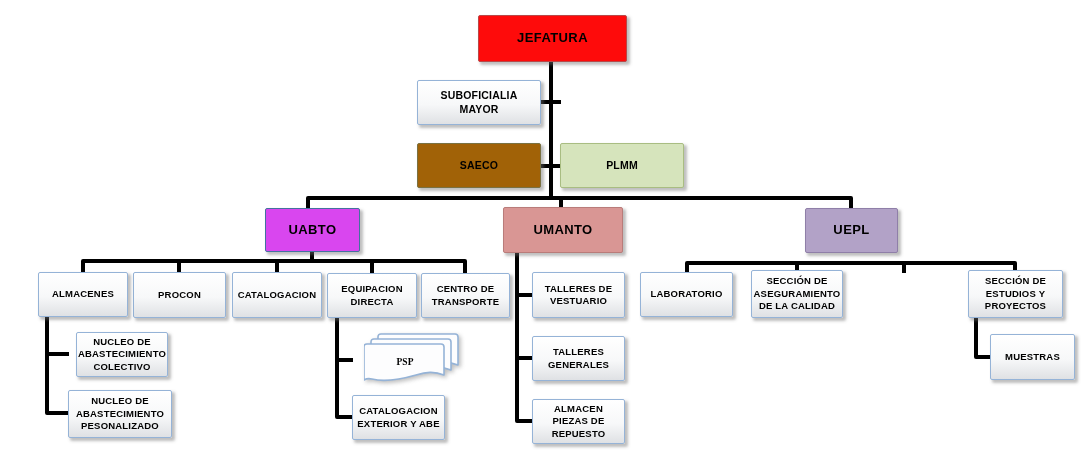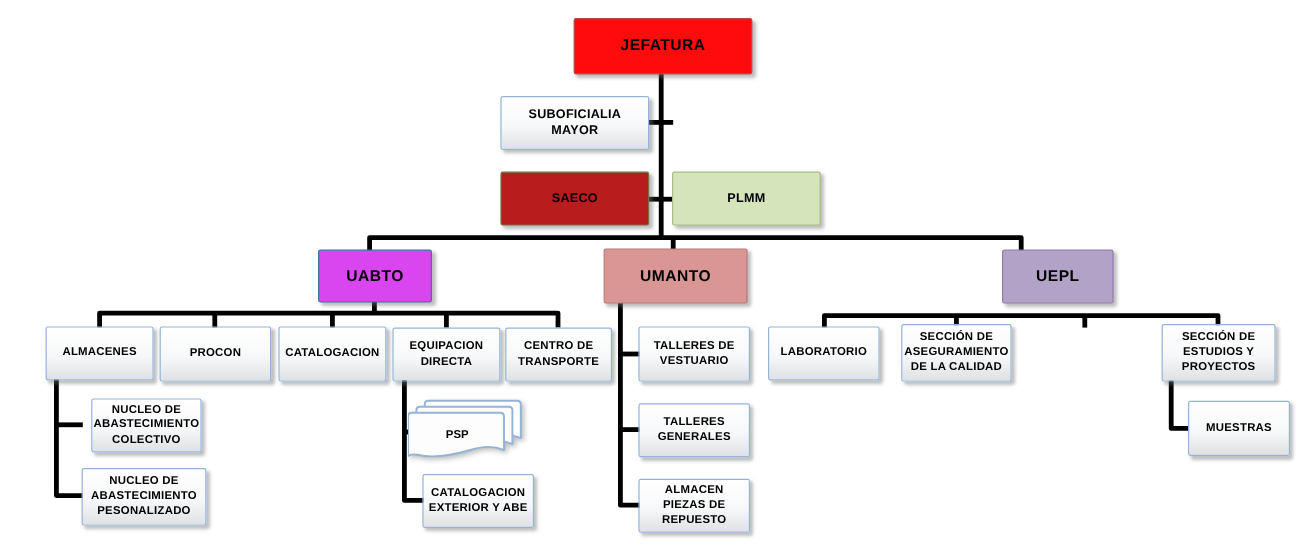--- a/index.html
+++ b/index.html
@@ -17,21 +17,21 @@
     font-weight:bold;font-size:9.5px;line-height:1.3;color:#000;
     padding:2px 3px;letter-spacing:.2px;
   }
   .accent{font-size:13px;letter-spacing:.4px;}
   .mid{font-size:10.5px;}
   .c-jefatura{border-color:#b94848;}
   .c-saeco{border-color:#7a7142;}
   .c-plmm{border-color:#a9bd82;}
   .c-uabto{border-color:#44719f;}
   .c-umanto{border-color:#b97c7a;}
-  .c-uepl{border-color:#8f7fa8;margin-left:30px;}
+  .c-uepl{border-color:#8f7fa8;}
   
   .p-jefatura{left:478px;top:15px;width:149px;height:47px;}
   .p-suboficialia{left:417px;top:80px;width:124px;height:45px;}
   .p-secretaria{left:560px;top:80px;width:124px;height:45px;}
   .p-saeco{left:417px;top:143px;width:124px;height:45px;}
   .p-plmm{left:560px;top:143px;width:124px;height:45px;}
   .p-uabto{left:265px;top:208px;width:95px;height:44px;}
   .p-umanto{left:503px;top:207px;width:120px;height:46px;}
   .p-uepl{left:805px;top:208px;width:93px;height:45px;}
   .p-almacenes{left:38px;top:272px;width:90px;height:45px;}
@@ -44,22 +44,22 @@
   .p-cooperacion{left:352px;top:395px;width:93px;height:45px;}
   .p-vestuario{left:532px;top:272px;width:93px;height:46px;}
   .p-generales{left:532px;top:336px;width:93px;height:45px;}
   .p-piezas{left:532px;top:399px;width:93px;height:45px;}
   .p-laboratorio{left:640px;top:272px;width:93px;height:45px;}
   .p-aseguramiento{left:751px;top:270px;width:92px;height:48px;}
   .p-oficina{left:860px;top:271px;width:88px;height:47px;}
   .p-estudios{left:968px;top:270px;width:95px;height:48px;}
   .p-muestras{left:990px;top:334px;width:85px;height:46px;}
   
-  .psp-wrap{position:absolute;left:340px;top:332px;width:96px;height:56px;z-index:2;
-    filter:drop-shadow(2px 2px 2px rgba(110,110,110,.45));}
+  .psp-wrap{position:absolute;left:364px;top:332px;width:96px;height:56px;z-index:2;
+    filter:drop-shadow(2px 2px 2px rgba(110,110,110,.45));font-family:Liberation Serif, serif;}
   .psp-label{position:absolute;left:0;top:10px;width:82px;height:40px;z-index:3;
     display:flex;align-items:center;justify-content:center;
     font-weight:bold;font-size:9.5px;color:#000;}
 </style>
 </head>
 <body>
 
 <div class="canvas">
 
   <svg class="connectors" width="1082" height="460" viewBox="0 0 1082 460">
@@ -93,21 +93,21 @@
       <path d="M797 263 L797 273"></path>
       <path d="M904 263 L904 273"></path>
 
       <path d="M976 317 L976 357 L991 357"></path>
     </g>
   </svg>
 
   <div class="node accent c-jefatura p-jefatura" style="background: rgb(254, 11, 11);">JEFATURA</div>
 
   <div class="node mid p-suboficialia">SUBOFICIALIA MAYOR</div>
-  <div class="node mid c-saeco p-saeco" style="background: #b91c1c;">SAECO</div>
+  <div class="node mid c-saeco p-saeco" style="background: #a16207;">SAECO</div>
   <div class="node mid c-plmm p-plmm" style="background: rgb(214, 228, 188);">PLMM</div>
 
   <div class="node accent c-uabto p-uabto" style="background: #d946ef;">UABTO</div>
   <div class="node accent c-umanto p-umanto" style="background: rgb(217, 150, 148);">UMANTO</div>
   <div class="node accent c-uepl p-uepl" style="background: rgb(178, 162, 199);">UEPL</div>
 
   <div class="node p-procon">PROCON</div>
   <div class="node p-almacenes">ALMACENES</div>
   <div class="node p-catalogacion">CATALOGACION</div>
   <div class="node p-equipacion">EQUIPACION DIRECTA</div>

